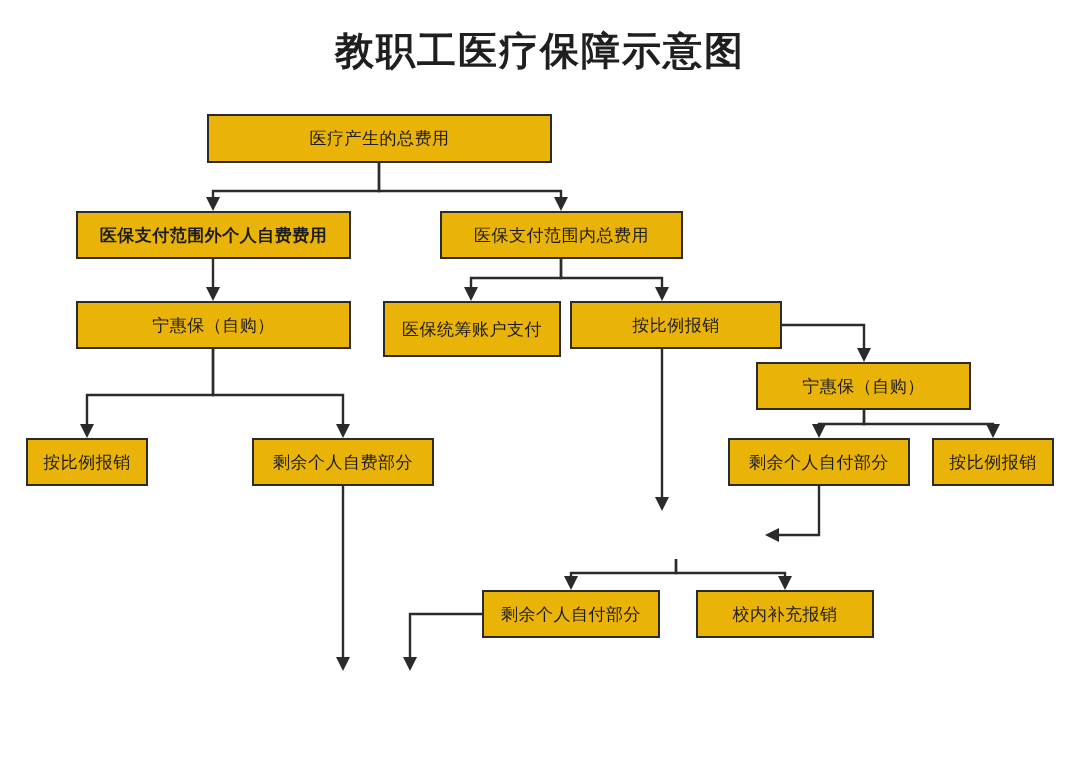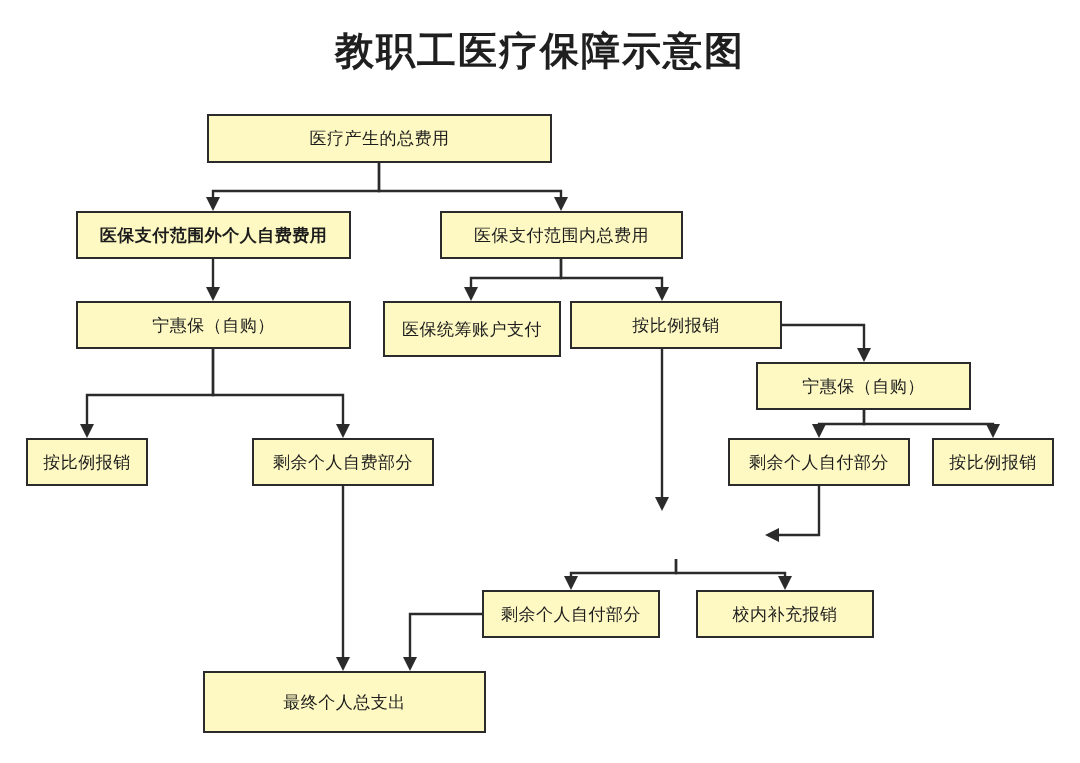--- a/index.html
+++ b/index.html
@@ -27,21 +27,21 @@
     font-size: 39px;
     font-weight: bold;
     letter-spacing: 2px;
     color: #1f1f1f;
     font-family: Liberation Mono, monospace;
   }
   .node {
     position: absolute;
     box-sizing: border-box;
     border: 2px solid #2b2b2b;
-    background: #fef9c3;
+    background: #eab308;
     display: flex;
     align-items: center;
     justify-content: center;
     color: #1c1c1c;
     font-size: 17px;
     letter-spacing: 0.5px;
     line-height: 1;
     white-space: nowrap;
     font-family: "DejaVu Sans", "Liberation Sans", sans-serif;
   }
@@ -197,17 +197,14 @@
 
 
   <div class="node" style="left:482px; top:590px; width:178px; height:48px;">
     <span class="node-label">剩余个人自付部分</span>
   </div>
 
   <div class="node" style="left:696px; top:590px; width:178px; height:48px;">
     <span class="node-label">校内补充报销</span>
   </div>
 
-  <div class="node" style="left:203px; top:671px; width:283px; height:62px;">
-    <span class="node-label">最终个人总支出</span>
-  </div>
 
 </div>
 
 </body></html>

